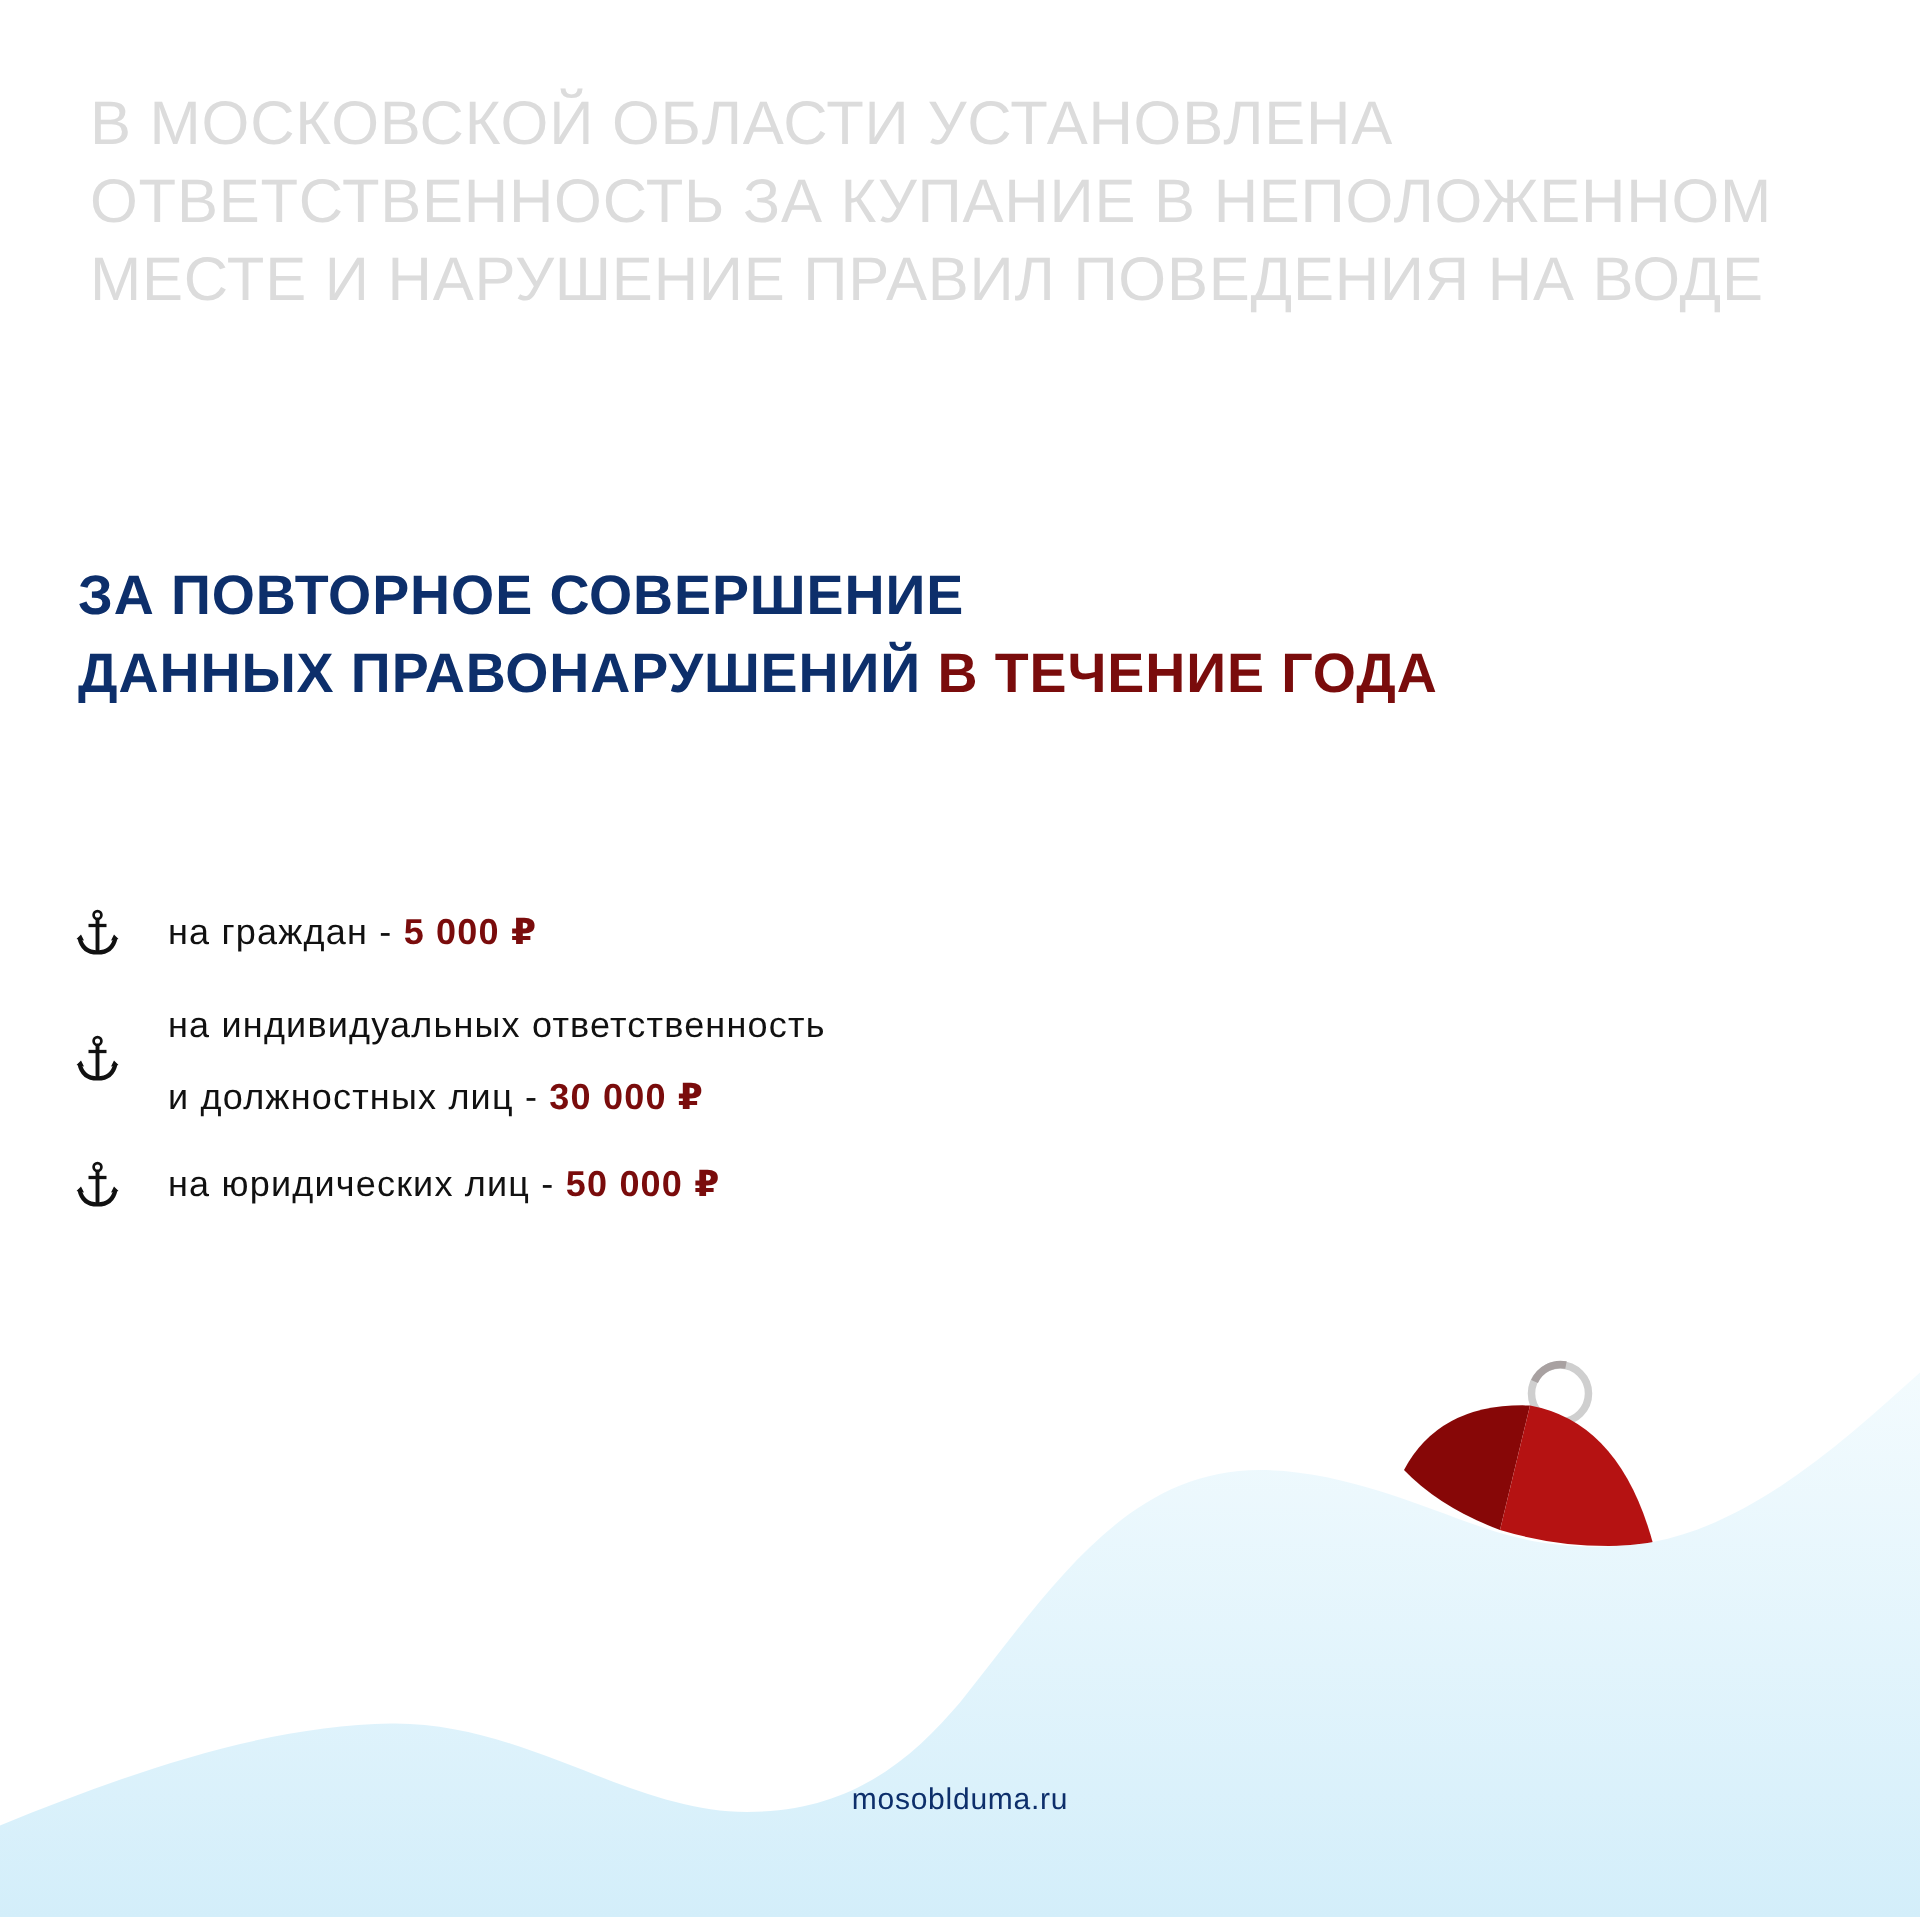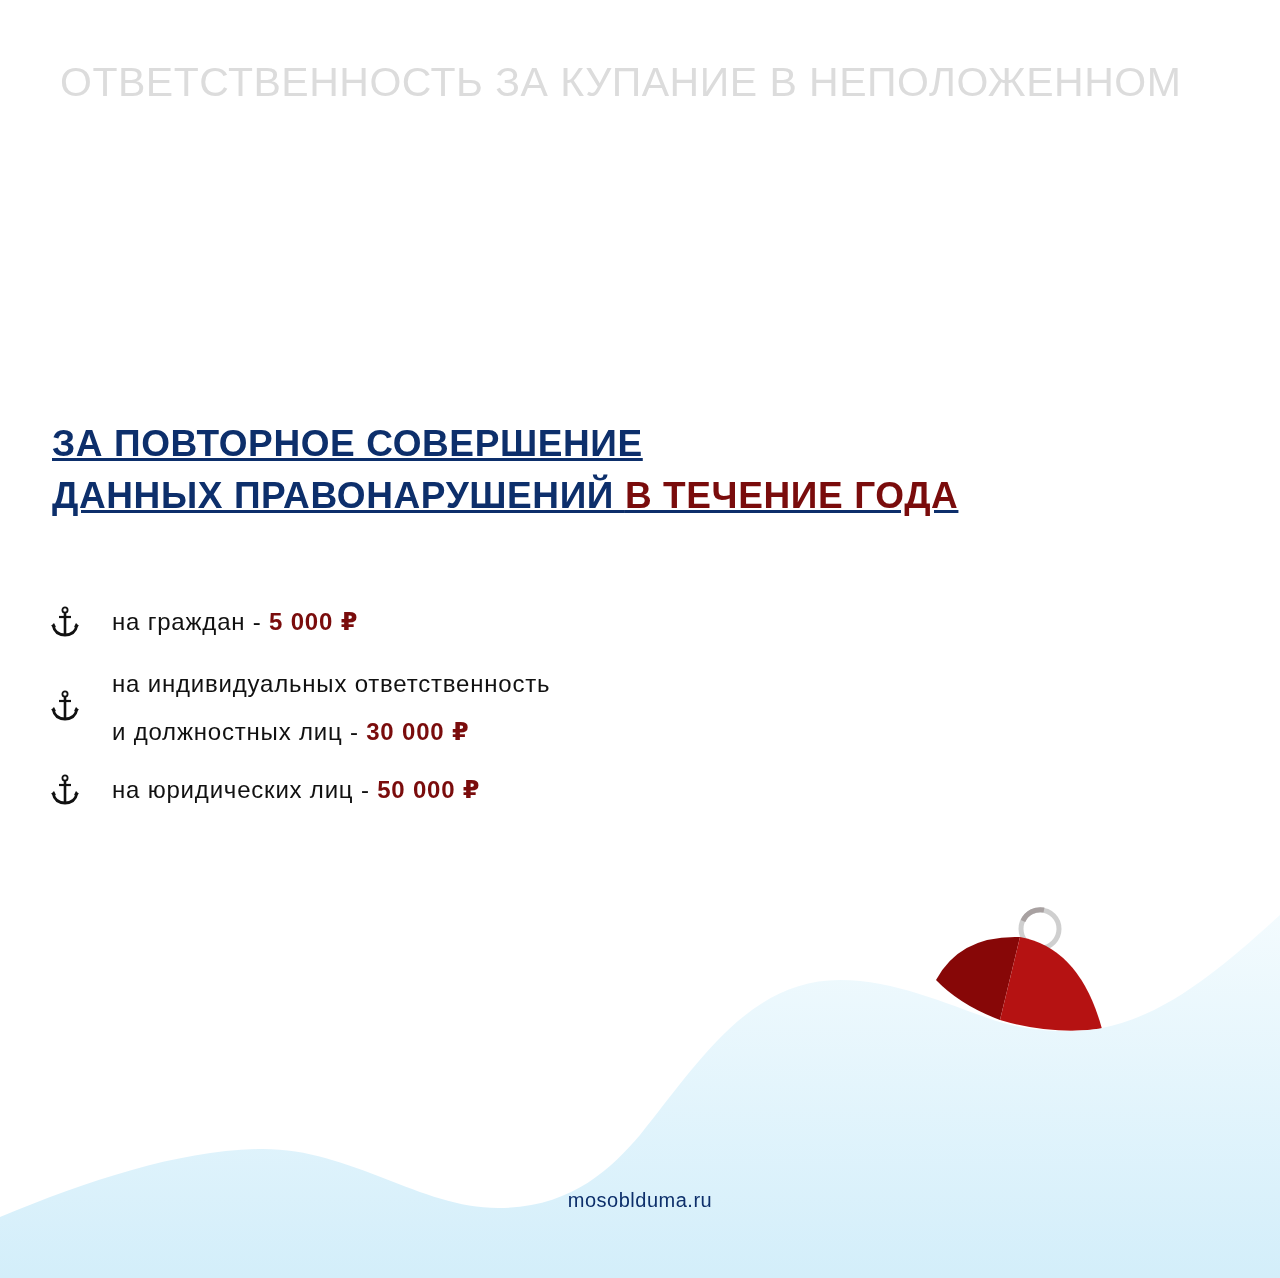--- a/index.html
+++ b/index.html
@@ -8,23 +8,23 @@
       background: #ffffff;
       font-family: "Liberation Sans", "DejaVu Sans", sans-serif;
     }
     .header {
       position: absolute; left: 60px; top: 56px; width: 1180px;
       color: #dcdcdc; font-size: 41px; line-height: 52px; font-weight: 400;
       letter-spacing: 0.5px; text-transform: uppercase;
     }
     .header div { white-space: nowrap; }
     .headline {
-      position: absolute; left: 52px; top: 418px; width: 1160px;
+      position: absolute; left: 52px; top: 371px; width: 1160px;
       color: #0d2f6b; font-size: 37px; line-height: 52px; font-weight: 700;
-      letter-spacing: 0.6px; white-space: nowrap; text-decoration: underline;
+      letter-spacing: 0.6px; white-space: nowrap;
     }
     .headline .accent { color: #7a0c0c; }
     .list { position: absolute; left: 50px; top: 598px; width: 1000px; }
     .item { position: relative; font-size: 24px; line-height: 48px; color: #111; }
     .item .anchor {
       position: absolute; left: 0; width: 30px; height: 32px;
     }
     .item .text { margin-left: 62px; white-space: nowrap; letter-spacing: 0.8px; }
     .item .amount { color: #7a0c0c; font-weight: 700; }
     .item-1 { top: 0; }
@@ -36,21 +36,23 @@
     .waves { position: absolute; left: 0; top: 860px; width: 1280px; height: 418px; }
     .footer {
       position: absolute; left: 0; width: 1280px; top: 1180px; text-align: center;
       color: #0d2f6b; font-size: 20px; line-height: 40px; letter-spacing: 0.5px;
     }
   </style>
 </head>
 <body>
 
 <div class="header">
+  <div>В Московской области установлена</div>
   <div>ответственность за купание в неположенном</div>
+  <div>месте и нарушение правил поведения на воде</div>
 </div>
 
 <div class="headline">
   <div>ЗА ПОВТОРНОЕ СОВЕРШЕНИЕ</div>
   <div><span>ДАННЫХ ПРАВОНАРУШЕНИЙ </span><span class="accent">В ТЕЧЕНИЕ ГОДА</span></div>
 </div>
 
 <div class="list">
   <div class="item item-1">
     <svg class="anchor" viewBox="0 0 30 32">

